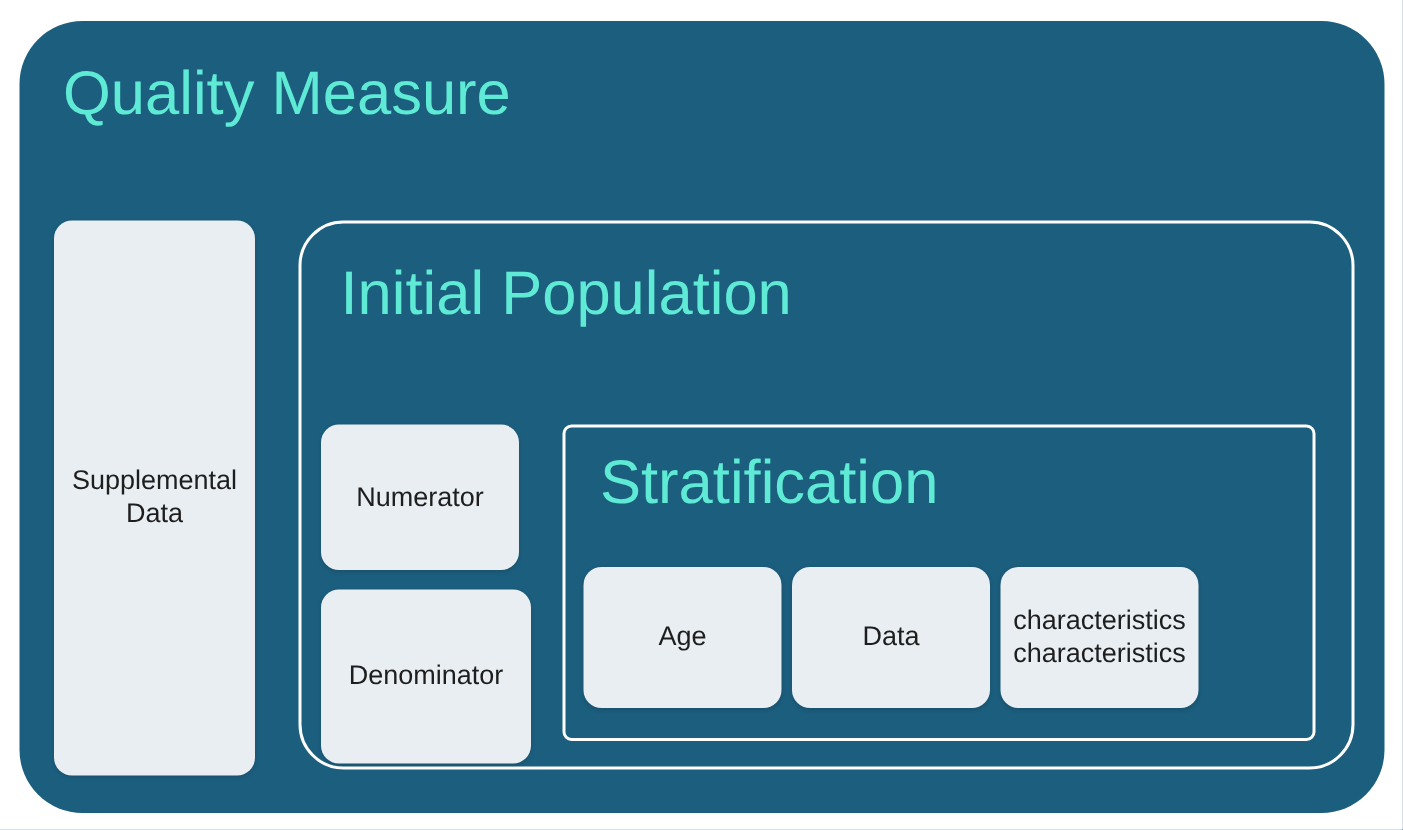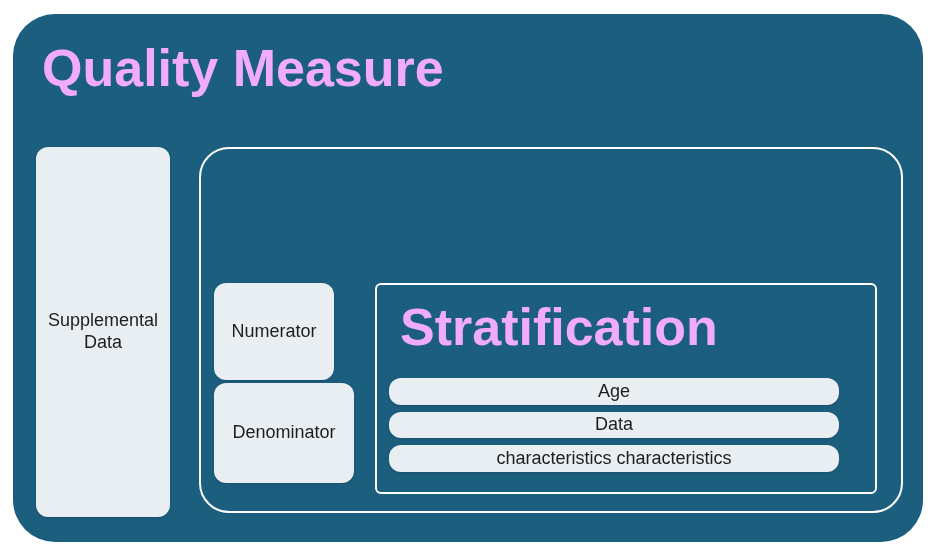--- a/index.html
+++ b/index.html
@@ -19,24 +19,24 @@
   .qm {
     position: absolute;
     left: 13px;
     top: 14px;
     width: 910px;
     height: 528px;
     background: #1C5E7E;
     border-radius: 42px;
   }
   .big-title {
-    color: #f0abfc;
-    font-size: 52px;
+    color: #5eead4;
+    font-size: 41px;
     line-height: 1.1;
-    font-weight: 700;
+    font-weight: 400;
     white-space: nowrap;
   }
   .qm-title {
     position: absolute;
     left: 29px;
     top: 26px;
   }
   
   .box {
     background: #E8EEF2;
@@ -72,29 +72,29 @@
   }
   .ip-title {
     position: absolute;
     left: 26px;
     top: 24px;
   }
   .num {
     position: absolute;
     left: 13px;
     top: 134px;
-    width: 120px;
+    width: 132px;
     height: 97px;
   }
   .den {
     position: absolute;
     left: 13px;
-    top: 234px;
+    top: 244px;
     width: 140px;
-    height: 100px;
+    height: 116px;
   }
   
   .strat {
     position: absolute;
     left: 174px;
     top: 134px;
     width: 502px;
     height: 211px;
     border: 2px solid #ffffff;
     border-radius: 6px;
@@ -102,45 +102,45 @@
   }
   .strat-title {
     position: absolute;
     left: 23px;
     top: 14px;
   }
   .strat-row {
     position: absolute;
     left: 12px;
     top: 93px;
-    width: 450px;
+    width: 410px;
     height: 94px;
     display: flex;
     gap: 7px;
-    flex-direction: column;
   }
   .strat-row .box {
     flex: 1;
     padding: 0 4px;
   }
 </style>
 </head>
 <body>
 
 <div class="canvas">
   <div class="qm">
 
     <div class="big-title qm-title">Quality Measure</div>
 
     <div class="box supp">
       <span>Supplemental Data</span>
     </div>
 
     <div class="ip">
 
+      <div class="big-title ip-title">Initial Population</div>
 
       <div class="box num">
         <span>Numerator</span>
       </div>
 
       <div class="box den">
         <span>Denominator</span>
       </div>
 
       <div class="strat">

